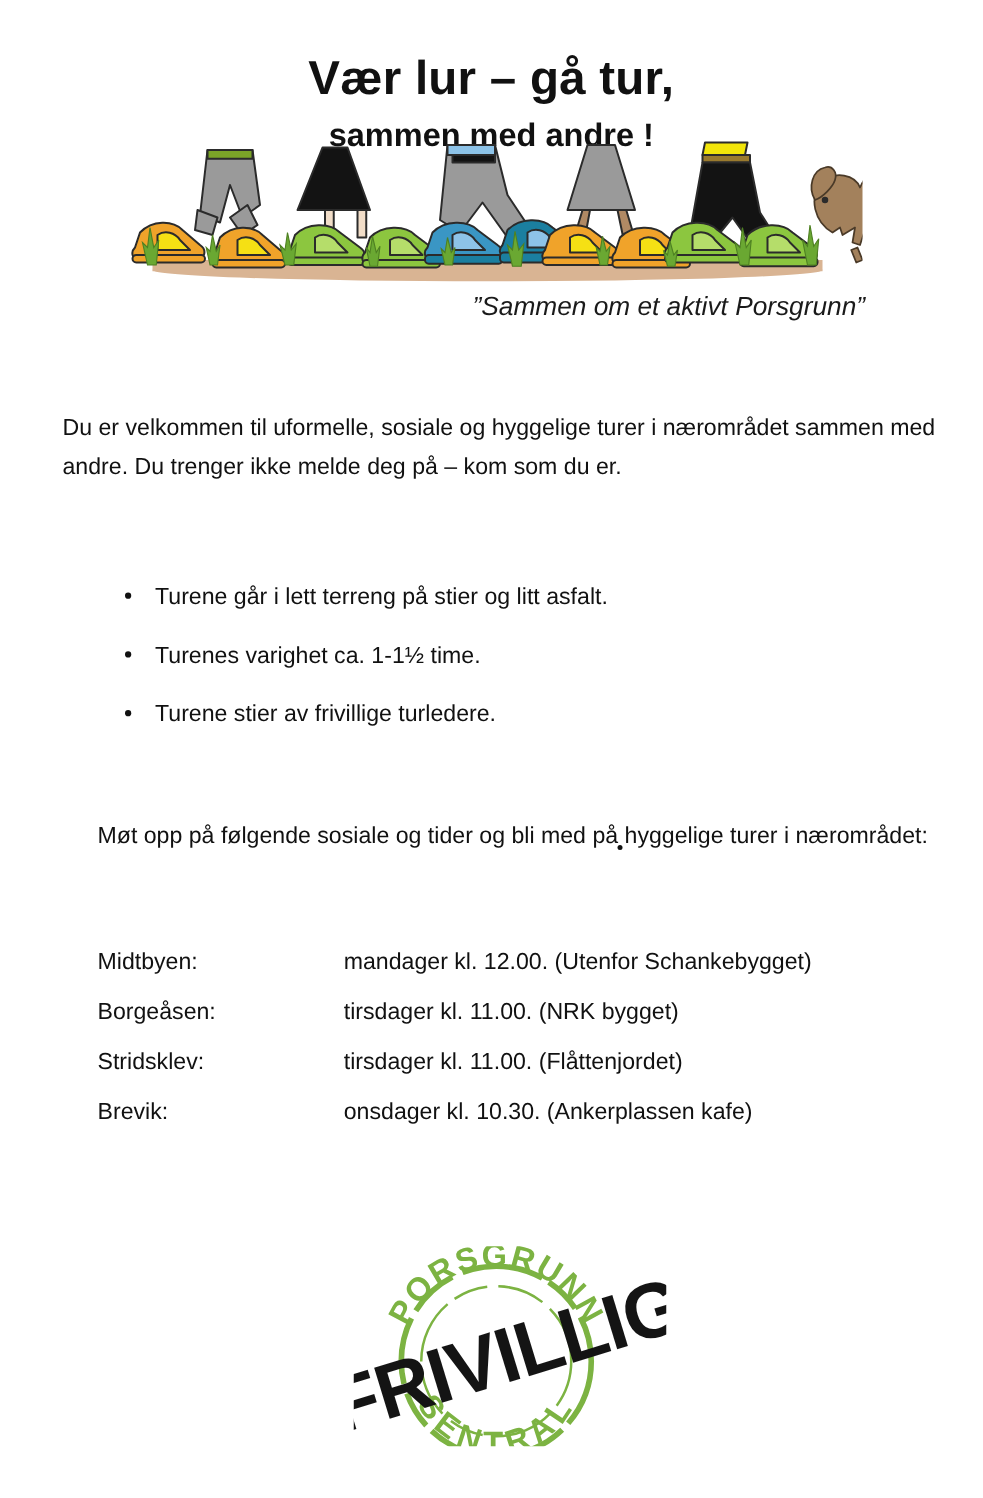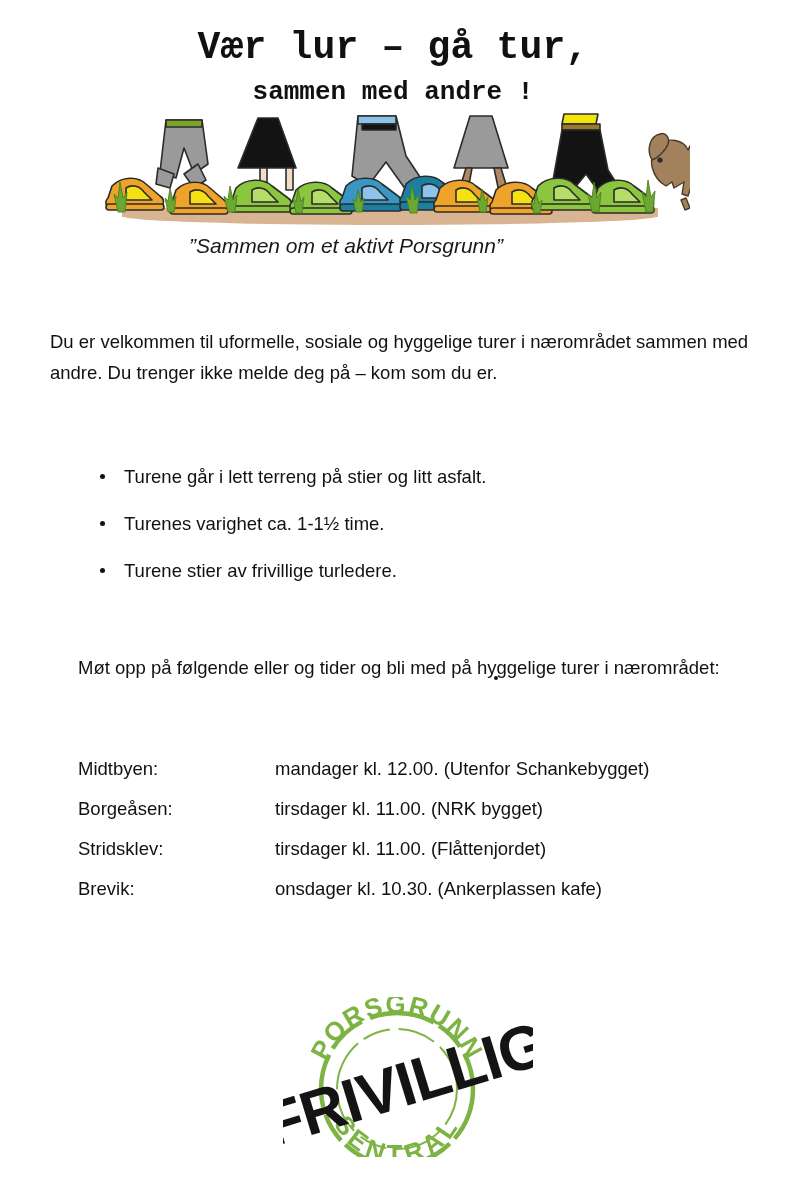--- a/index.html
+++ b/index.html
@@ -13,24 +13,23 @@
     position: relative;
     font-family: "Liberation Sans", sans-serif;
     color: #000000;
     overflow: hidden;
   }
 
   
   .header {
     position: absolute;
     left: 0;
-    top: 0;
+    top: 16px;
     width: 786px;
     text-align: center;
-    font-family: Liberation Mono, monospace;
   }
   .title {
     font-size: 38px;
     font-weight: bold;
     letter-spacing: 0.2px;
     margin-top: 28px;
     line-height: 1.05;
     color: #111;
   }
   .subtitle {
@@ -53,21 +52,21 @@
     display: block;
     width: 590px;
     height: 118px;
   }
 
   .slogan {
     position: absolute;
     left: 0;
     top: 234px;
     width: 692px;
-    text-align: center;
+    text-align: right;
     font-size: 21px;
     font-style: italic;
     color: #1a1a1a;
   }
 
   
   .intro {
     position: absolute;
     left: 50px;
     top: 326px;
@@ -292,21 +291,21 @@
   <li>
     <span class="dot"></span>
     <span>Turenes varighet ca. 1-1½ time.</span>
   </li>
   <li>
     <span class="dot"></span>
     <span>Turene stier av frivillige turledere.</span>
   </li>
 </ul>
 
-<div class="meet-note">Møt opp på følgende eller og tider og bli med på hyggelige turer i nærområdet:</div>
+<div class="meet-note">Møt opp på følgende sosiale og tider og bli med på hyggelige turer i nærområdet:</div>
 <div class="stray-dot"></div>
 
 <table class="schedule">
   <tbody>
     <tr>
       <td class="place">Midtbyen:</td>
       <td>mandager kl. 12.00. (Utenfor Schankebygget)</td>
     </tr>
     <tr>
       <td class="place">Borgeåsen:</td>

